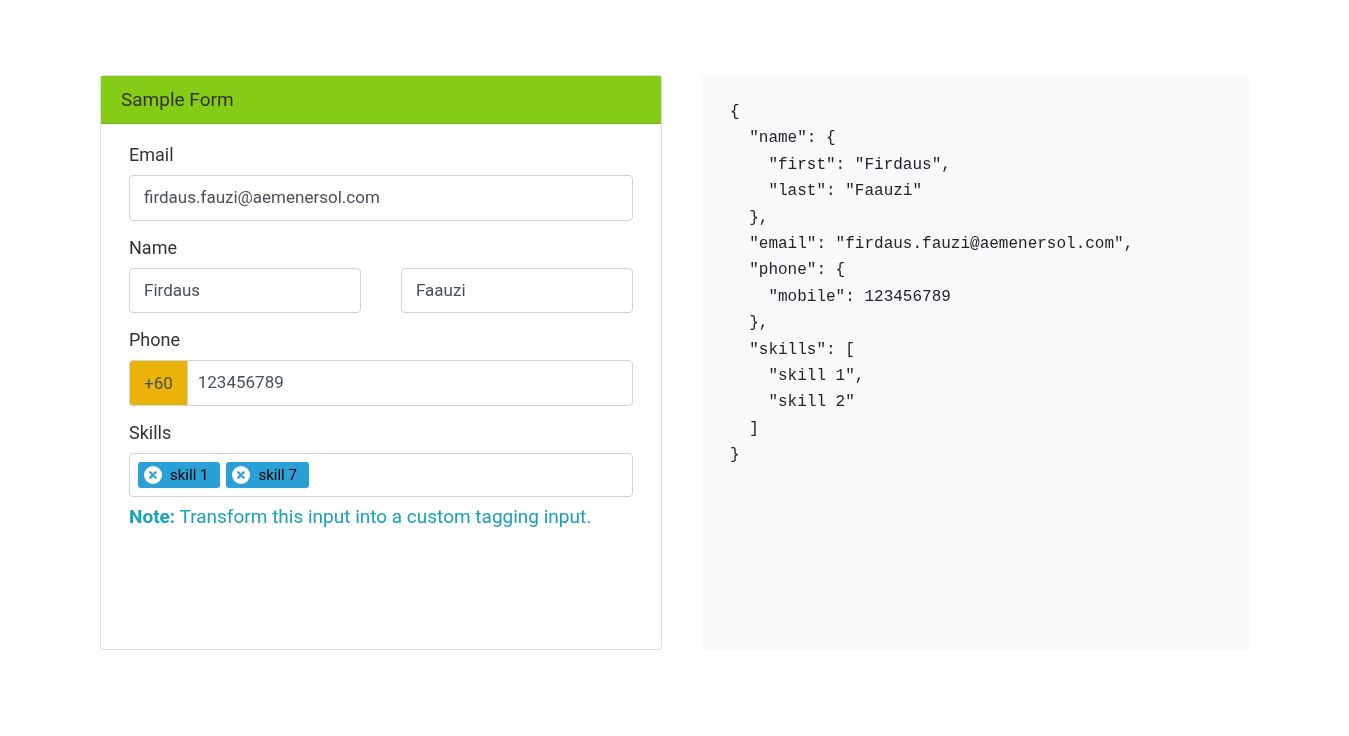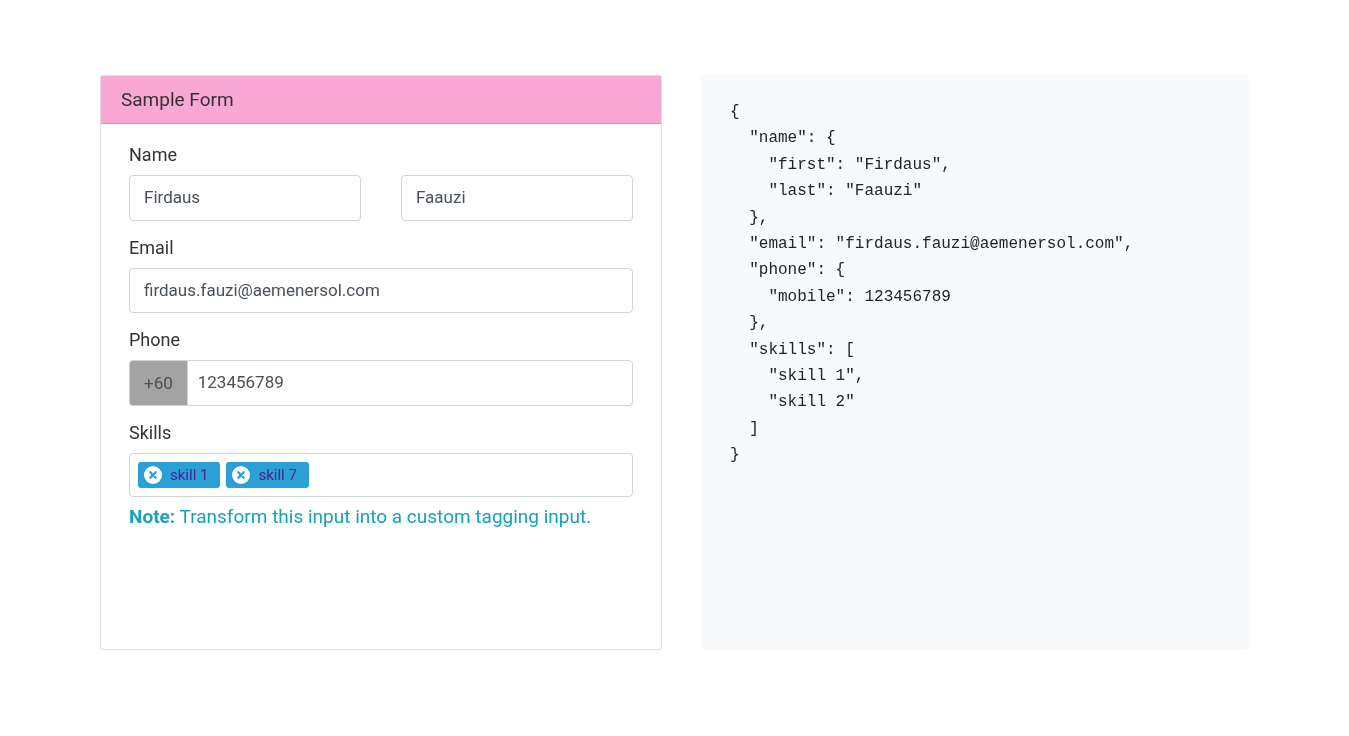--- a/index.html
+++ b/index.html
@@ -20,21 +20,21 @@
   max-width: 1160px;
 }
 .card {
   flex: 1;
   border: 1px solid rgba(0,0,0,0.125);
   border-radius: 4px;
   background: #fff;
 }
 .card-header {
   padding: 12px 20px;
-  background: #f9a8d4;
+  background: #84cc16;
   border-bottom: 1px solid rgba(0,0,0,0.125);
   font-size: 19px;
   color: #333;
 }
 .card-body {
   padding: 20px 28px 30px 28px;
 }
 .form-group {
   margin-bottom: 16px;
 }
@@ -65,21 +65,21 @@
 }
 .input-group {
   display: flex;
 }
 .input-group-prepend {
   display: flex;
   align-items: center;
   padding: 0 14px;
   font-size: 17px;
   color: #495057;
-  background: #a3a3a3;
+  background: #eab308;
   border: 1px solid #ced4da;
   border-right: none;
   border-radius: 4px 0 0 4px;
 }
 .input-group .form-control {
   border-radius: 0 4px 4px 0;
   padding-left: 10px;
 }
 .tags-input {
   display: flex;
@@ -89,21 +89,21 @@
   border: 1px solid #ced4da;
   border-radius: 4px;
   background: #fff;
   min-height: 44px;
   align-items: center;
 }
 .tag {
   display: inline-flex;
   align-items: center;
   background: #2aa0d6;
-  color: #4c1d95;
+  color: #000000;
   font-size: 15px;
   padding: 4px 12px 4px 6px;
   border-radius: 3px;
   gap: 8px;
 }
 .tag-remove {
   display: inline-flex;
   align-items: center;
   justify-content: center;
   width: 18px;
@@ -148,30 +148,30 @@
 
 <div class="container">
 
   <div class="card">
     <div class="card-header">
       <span>Sample Form</span>
     </div>
     <div class="card-body">
 
       <div class="form-group">
+        <label class="form-label">Email</label>
+        <input type="text" class="form-control" value="firdaus.fauzi@aemenersol.com" style="">
+      </div>
+
+      <div class="form-group">
         <label class="form-label">Name</label>
         <div class="name-row">
           <input type="text" class="form-control" value="Firdaus" style="">
           <input type="text" class="form-control" value="Faauzi" style="">
         </div>
-      </div>
-
-      <div class="form-group">
-        <label class="form-label">Email</label>
-        <input type="text" class="form-control" value="firdaus.fauzi@aemenersol.com" style="">
       </div>
 
       <div class="form-group">
         <label class="form-label">Phone</label>
         <div class="input-group">
           <span class="input-group-prepend">+60</span>
           <input type="text" class="form-control" value="123456789" style="">
         </div>
       </div>
 

